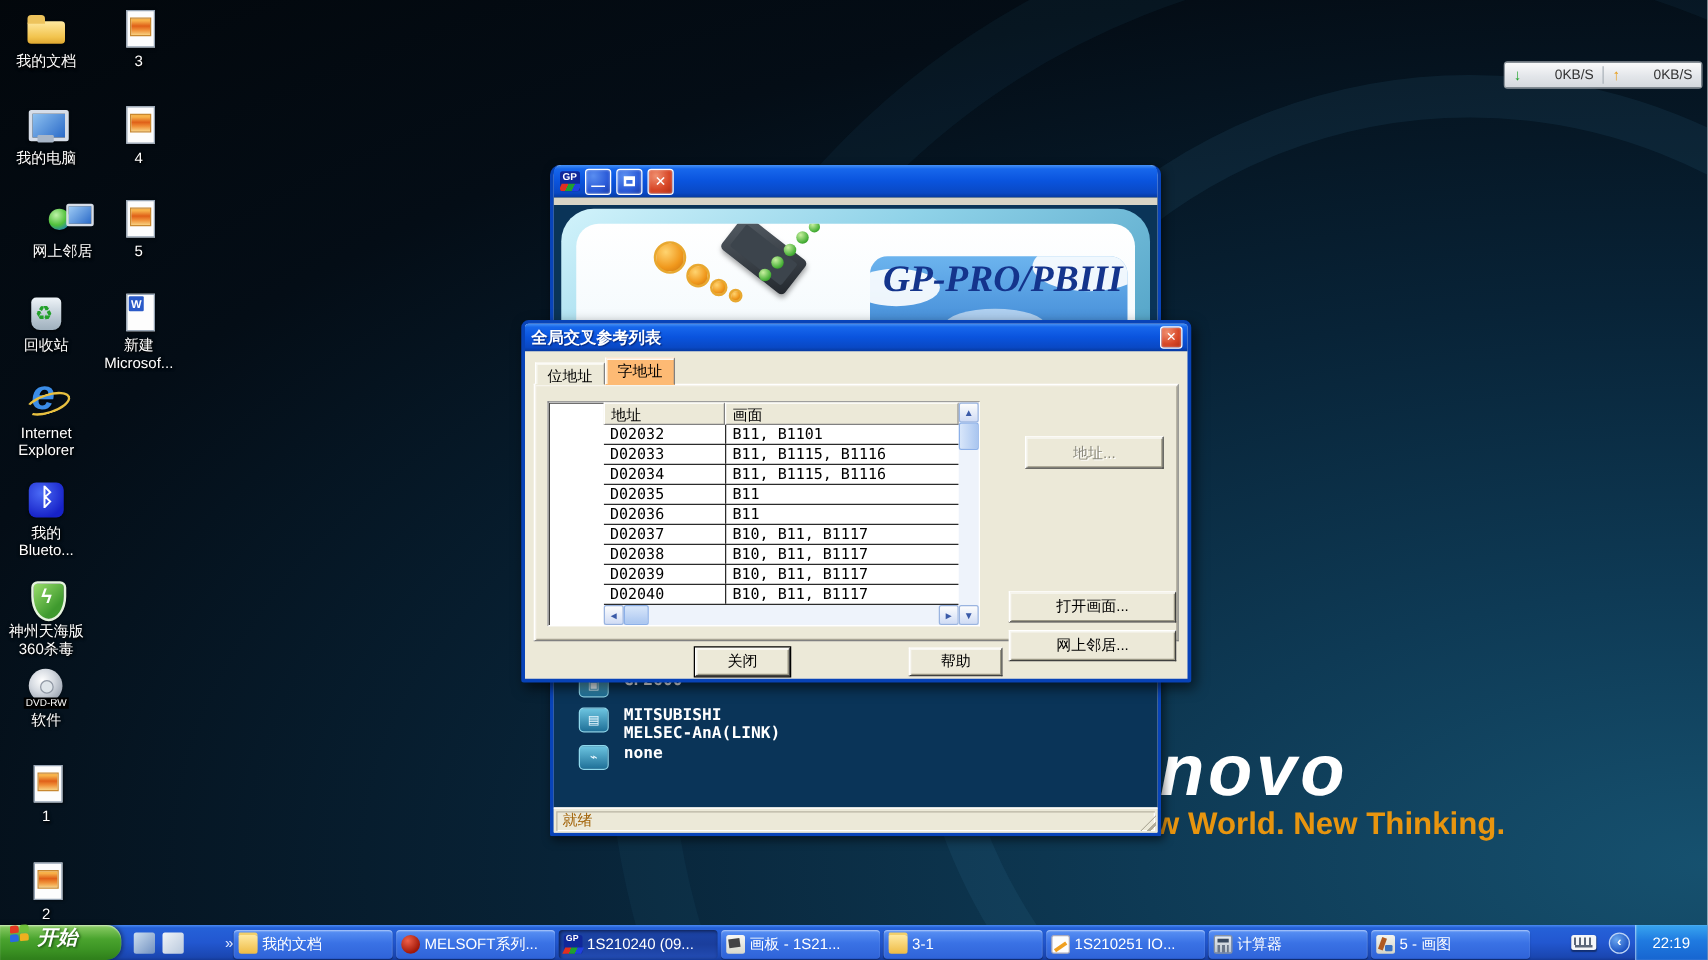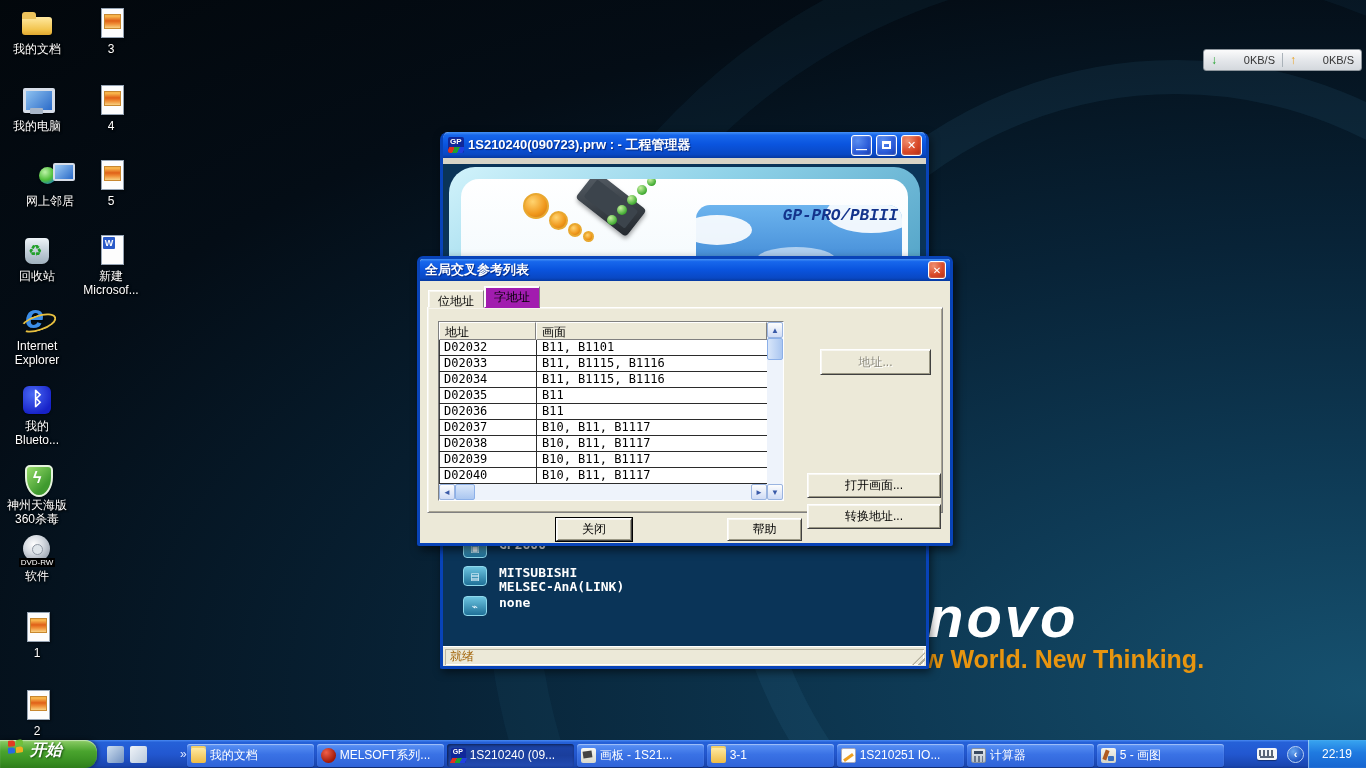--- a/index.html
+++ b/index.html
@@ -100,22 +100,22 @@
   .menuitem { font-size:12px; color:#9b9890; padding:0 8px; }
   
   .client { flex:1; position:relative; background:#0a3458; overflow:hidden; }
   .client-topstrip { height:6px; background:#d8d4c6; }
   .splash-frame { position:absolute; left:6px; right:6px; top:9px; height:348px; border-radius:26px;
     background:linear-gradient(145deg,#d2f3fb 0%,#8fd2e8 30%,#3f94bd 75%,#23729c 100%); padding:12px; }
   .splash-inner { width:100%; height:100%; border-radius:18px; background:linear-gradient(180deg,#ffffff,#e2f2fa 70%,#cfe8f6); position:relative; overflow:hidden; }
   .skyband { position:absolute; right:6px; top:26px; width:206px; height:120px; border-radius:14px;
     background:linear-gradient(180deg,#6cb4ee,#2a72c8 80%); overflow:hidden; }
   .cloud { position:absolute; background:#fff; border-radius:50%; opacity:.9; }
-  .splash-logo { position:absolute; right:10px; top:28px; font-family:Liberation Mono, monospace;
-    font-style:italic; font-weight:bold; font-size:16px; color:#14348c; white-space:nowrap; }
+  .splash-logo { position:absolute; right:10px; top:28px; font-family:Liberation Serif, serif;
+    font-style:italic; font-weight:bold; font-size:30px; color:#14348c; white-space:nowrap; }
   .coin { position:absolute; border-radius:50%;
     background:radial-gradient(circle at 35% 30%, #ffd470, #f0981c 60%, #c87010); border:2px solid #e8a830; }
   .gball { position:absolute; border-radius:50%;
     background:radial-gradient(circle at 35% 30%, #c8f0a0, #48b038 65%, #207818); }
   .device { position:absolute; left:118px; top:8px; width:64px; height:34px; background:linear-gradient(135deg,#565e66,#23282e);
     border-radius:4px; transform:rotate(38deg); box-shadow:2px 2px 4px rgba(0,0,0,.35); }
   .device::after { content:""; position:absolute; left:6px; top:6px; right:6px; bottom:6px; background:#3c444c; border-radius:2px; }
   
   .infoband { position:absolute; left:0; right:0; bottom:0; height:116px; }
   .inforow { position:absolute; left:20px; display:flex; align-items:flex-start; gap:12px; }
@@ -144,28 +144,28 @@
   .dialog { position:absolute; left:417px; top:256px; width:536px; height:290px; z-index:10;
     border:3px solid #0843b8; border-radius:6px 6px 2px 2px; background:#ece9d8;
     box-shadow:3px 4px 10px rgba(0,0,0,.6); }
   .dialog .titlebar { height:22px; border-radius:3px 3px 0 0; margin:-0px; }
   .dialog .titletext { font-size:13px; }
   .dialog .capbtn { width:18px; height:18px; font-size:10px; }
   .dlgbody { position:relative; height:262px; }
   .tabs { position:absolute; left:8px; top:5px; display:flex; align-items:flex-end; height:22px; z-index:2; }
   .tab { font-size:12px; padding:2px 9px 2px 9px; background:#ece9d8; border:1px solid; border-color:#fff #808080 transparent #fff;
     height:18px; box-shadow:inset 1px 1px 0 #f8f7f0; }
-  .tab.active { height:22px; background:#a21caf; position:relative; z-index:3; border-color:#fff #808080 transparent #fff;
+  .tab.active { height:22px; background:#fdba74; position:relative; z-index:3; border-color:#fff #808080 transparent #fff;
     box-shadow:inset 1px 1px 0 #fcfbf6; }
   .tabpage { position:absolute; left:7px; top:26px; width:516px; height:206px; background:#ece9d8;
     border:1px solid; border-color:#fff #808080 #808080 #fff; box-shadow:inset 1px 1px 0 #f6f4ec, inset -1px -1px 0 #a8a494; }
   
   .listview { position:absolute; left:10px; top:13px; width:346px; height:180px; background:#fff;
     border:1px solid; border-color:#808080 #fff #fff #808080; box-shadow:inset 1px 1px 0 #404040; display:flex; }
-  .lv-main { width:330px; display:flex; flex-direction:column; }
+  .lv-main { width:330px; display:flex; flex-direction:column;margin-left:44px; }
   .lv-header { height:18px; display:flex; flex:0 0 18px; }
   .hcell { background:#ece9d8; border:1px solid; border-color:#fff #808080 #808080 #fff; font-size:12px; padding:1px 0 0 5px; color:#000; }
   .hcell.addr { width:97px; } .hcell.scr { flex:1; }
   .lv-rows { flex:1; overflow:hidden; }
   .lrow { height:16px; display:flex; border-bottom:1px solid #2b2b2b;
     font-family:"DejaVu Sans Mono","Liberation Mono",monospace; font-size:12px; color:#000; }
   .lrow .cell { padding:0px 0 0 5px; line-height:15px; white-space:nowrap; overflow:hidden; }
   .lrow .cell.addr { width:97px; } .lrow .cell.scr { flex:1; border-left:1px solid #2b2b2b; }
   .lv-hscroll { height:16px; flex:0 0 16px; background:#eef3fb; display:flex; }
   .sbtn { width:16px; height:16px; flex:0 0 16px; background:linear-gradient(180deg,#fdfdfd,#d0dcf5);
@@ -339,21 +339,20 @@
     <div class="ic" data-icon="word-doc"></div>
 
     <div class="dlabel">新建
 Microsof...</div>
   </div>
   </div>
 
 <div class="xp-window">
   <div class="titlebar">
     <span class="wicon"></span>
-    <span class="titletext">1S210240(090723).prw :  - 工程管理器</span>
     <span class="capbtn min">
         <span>—</span>
       </span>
     <span class="capbtn">
         <span class="maxglyph"></span>
       </span>
     <span class="capbtn close">✕</span>
   </div>
   <div class="client">
     <div class="client-topstrip"></div>
@@ -463,21 +462,21 @@
         </div>
         <div class="lv-vscroll">
           <span class="sbtn">▲</span>
           <span class="vthumb"></span>
           <span class="vtrack"></span>
           <span class="sbtn">▼</span>
         </div>
       </div>
       <div class="btn3d disabled addrbtn">地址...</div>
       <div class="btn3d openbtn">打开画面...</div>
-      <div class="btn3d convbtn">转换地址...</div>
+      <div class="btn3d convbtn">网上邻居...</div>
     </div>
     <div class="btn3d default closebtn">关闭</div>
     <div class="btn3d helpbtn">帮助</div>
   </div>
 </div>
 
 <div class="taskbar">
   <div class="startbtn">
     <span class="winflag">
         <span class="r"></span>

